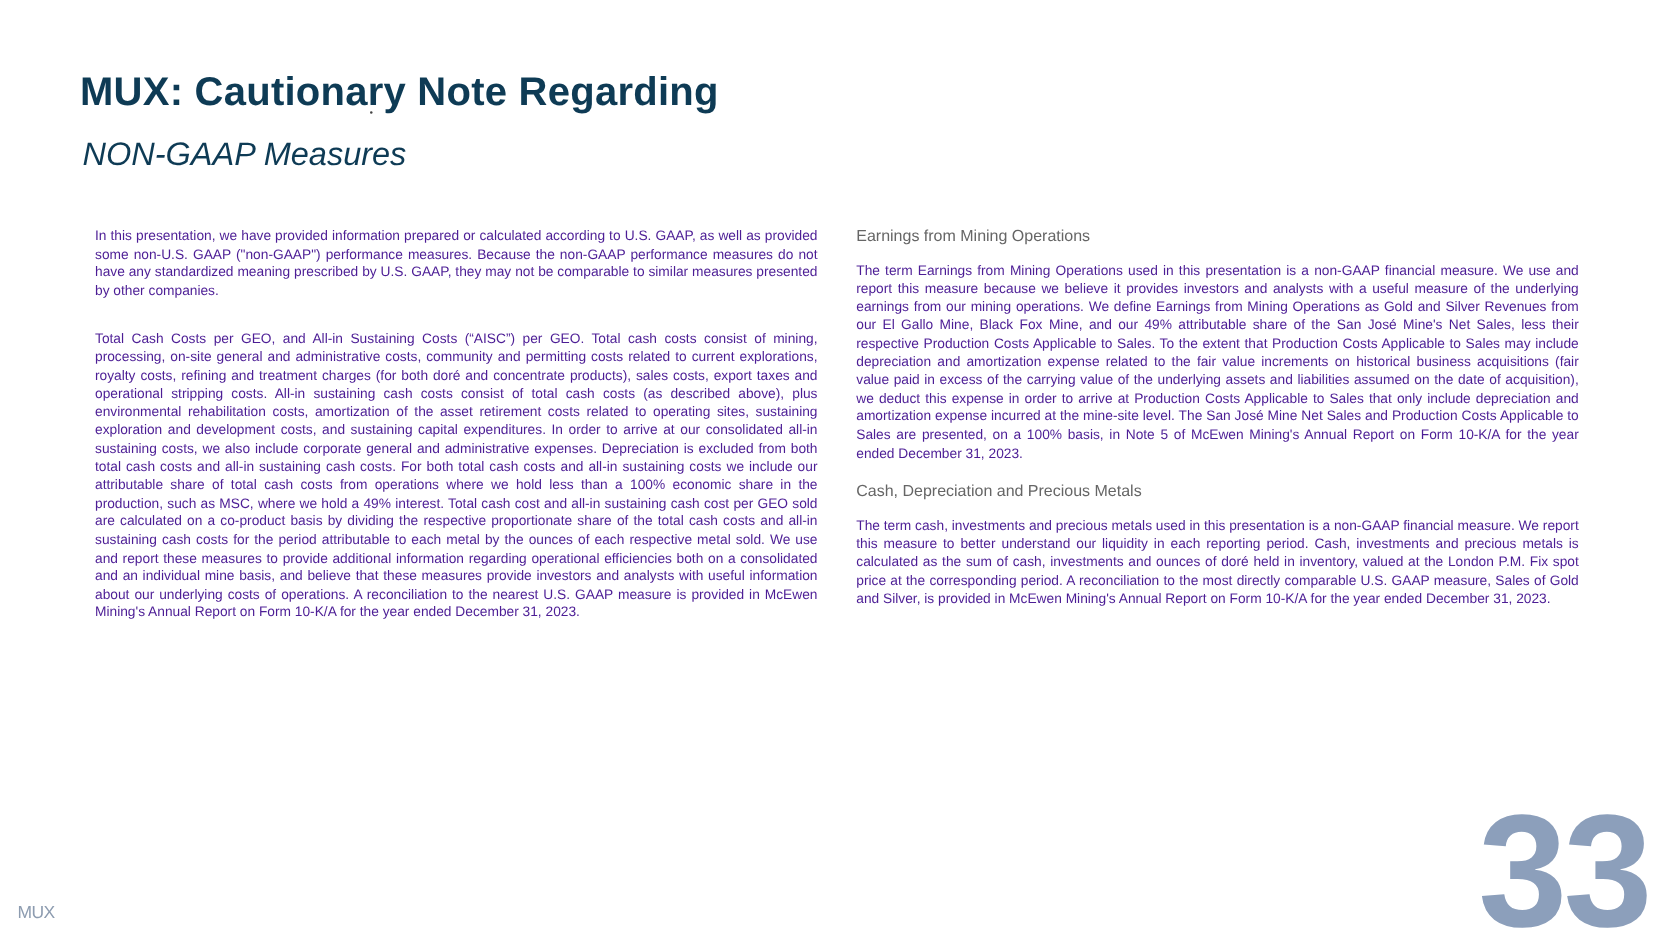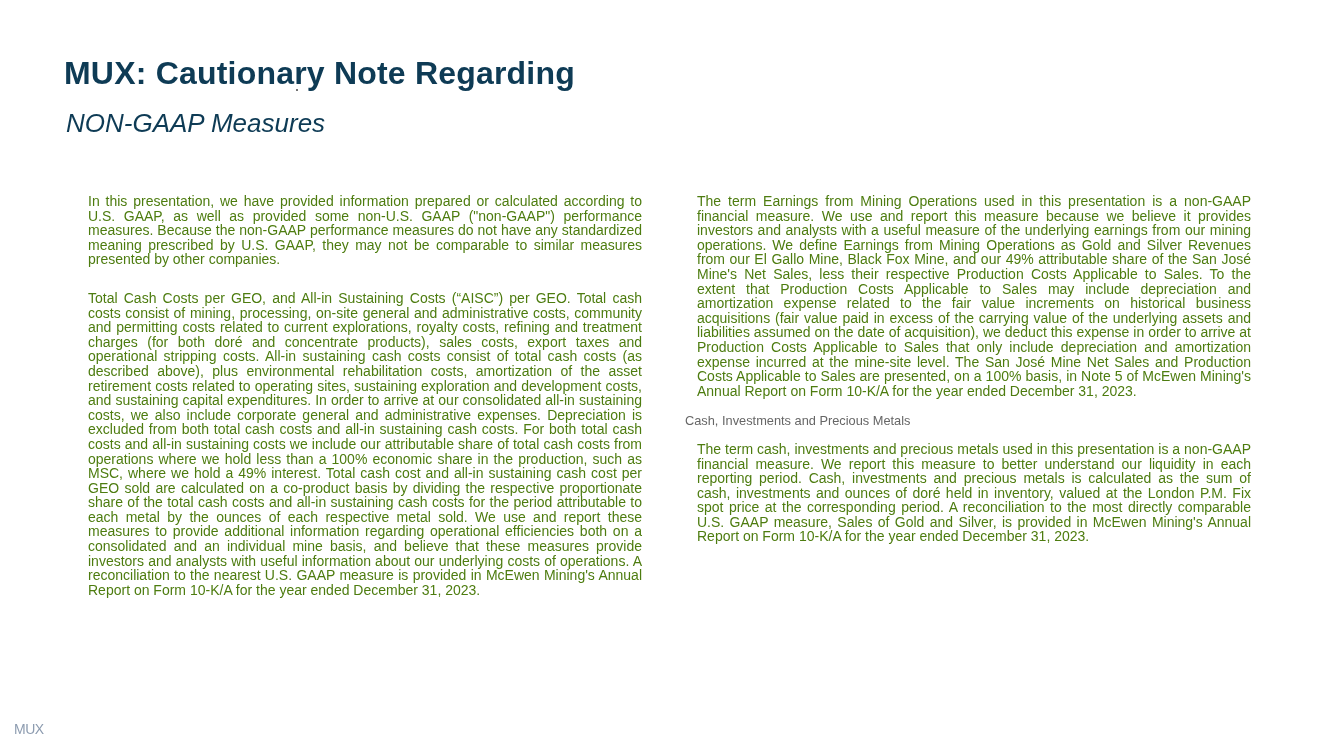--- a/index.html
+++ b/index.html
@@ -53,24 +53,24 @@
     top: 182px;
     width: 1186px;
     display: flex;
     gap: 31px;
   }
   .column {
     width: 578px;
     flex: 0 0 578px;
   }
   .body-text {
-    margin: 12px;
-    font-size: 14px;
+    margin: 0;
+    font-size: 11px;
     line-height: 14.6px;
-    color: #4d7c0f;
+    color: #4c1d95;
     text-align: justify;
   }
   .column-left .body-text { margin-bottom: 24px; }
   .sec-heading {
     margin: 0 0 13px 0;
     font-size: 12.8px;
     line-height: 14.6px;
     color: #666666;
     text-align: left;
   }
@@ -108,26 +108,28 @@
 
   <div class="columns">
 
     <div class="column column-left">
       <p class="body-text">In this presentation, we have provided information prepared or calculated according to U.S. GAAP, as well as provided some non-U.S. GAAP ("non-GAAP") performance measures. Because the non-GAAP performance measures do not have any standardized meaning prescribed by U.S. GAAP, they may not be comparable to similar measures presented by other companies.</p>
       <p class="body-text">Total Cash Costs per GEO, and All-in Sustaining Costs (“AISC”) per GEO. Total cash costs consist of mining, processing, on-site general and administrative costs, community and permitting costs related to current explorations, royalty costs, refining and treatment charges (for both doré and concentrate products), sales costs, export taxes and operational stripping costs. All-in sustaining cash costs consist of total cash costs (as described above), plus environmental rehabilitation costs, amortization of the asset retirement costs related to operating sites, sustaining exploration and development costs, and sustaining capital expenditures. In order to arrive at our consolidated all-in sustaining costs, we also include corporate general and administrative expenses. Depreciation is excluded from both total cash costs and all-in sustaining cash costs. For both total cash costs and all-in sustaining costs we include our attributable share of total cash costs from operations where we hold less than a 100% economic share in the production, such as MSC, where we hold a 49% interest. Total cash cost and all-in sustaining cash cost per GEO sold are calculated on a co-product basis by dividing the respective proportionate share of the total cash costs and all-in sustaining cash costs for the period attributable to each metal by the ounces of each respective metal sold. We use and report these measures to provide additional information regarding operational efficiencies both on a consolidated and an individual mine basis, and believe that these measures provide investors and analysts with useful information about our underlying costs of operations. A reconciliation to the nearest U.S. GAAP measure is provided in McEwen Mining's Annual Report on Form 10-K/A for the year ended December 31, 2023.</p>
     </div>
 
     <div class="column column-right">
       <div class="section">
+        <p class="sec-heading">Earnings from Mining Operations</p>
         <p class="body-text">The term Earnings from Mining Operations used in this presentation is a non-GAAP financial measure. We use and report this measure because we believe it provides investors and analysts with a useful measure of the underlying earnings from our mining operations. We define Earnings from Mining Operations as Gold and Silver Revenues from our El Gallo Mine, Black Fox Mine, and our 49% attributable share of the San José Mine's Net Sales, less their respective Production Costs Applicable to Sales. To the extent that Production Costs Applicable to Sales may include depreciation and amortization expense related to the fair value increments on historical business acquisitions (fair value paid in excess of the carrying value of the underlying assets and liabilities assumed on the date of acquisition), we deduct this expense in order to arrive at Production Costs Applicable to Sales that only include depreciation and amortization expense incurred at the mine-site level. The San José Mine Net Sales and Production Costs Applicable to Sales are presented, on a 100% basis, in Note 5 of McEwen Mining's Annual Report on Form 10-K/A for the year ended December 31, 2023.</p>
       </div>
       <div class="section">
-        <p class="sec-heading">Cash, Investments and Precious Metals</p>
+        <p class="sec-heading">Cash, Depreciation and Precious Metals</p>
         <p class="body-text">The term cash, investments and precious metals used in this presentation is a non-GAAP financial measure. We report this measure to better understand our liquidity in each reporting period. Cash, investments and precious metals is calculated as the sum of cash, investments and ounces of doré held in inventory, valued at the London P.M. Fix spot price at the corresponding period. A reconciliation to the most directly comparable U.S. GAAP measure, Sales of Gold and Silver, is provided in McEwen Mining's Annual Report on Form 10-K/A for the year ended December 31, 2023.</p>
       </div>
     </div>
 
   </div>
 
+  <div class="page-number">33</div>
 
   <div class="footer-logo">MUX</div>
 
 </div>
 
 </body></html>

